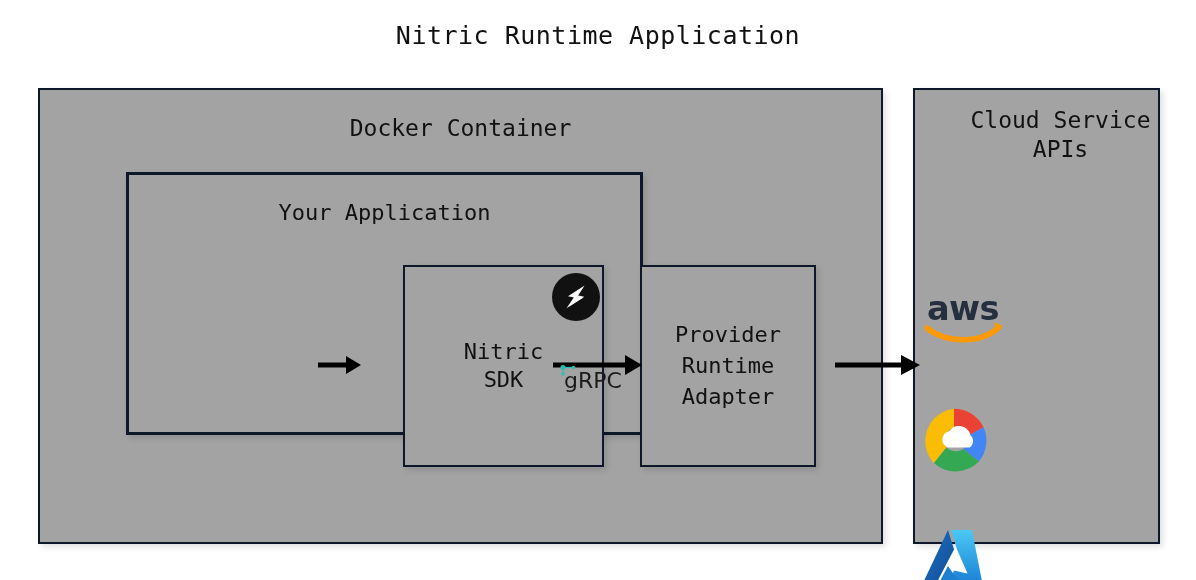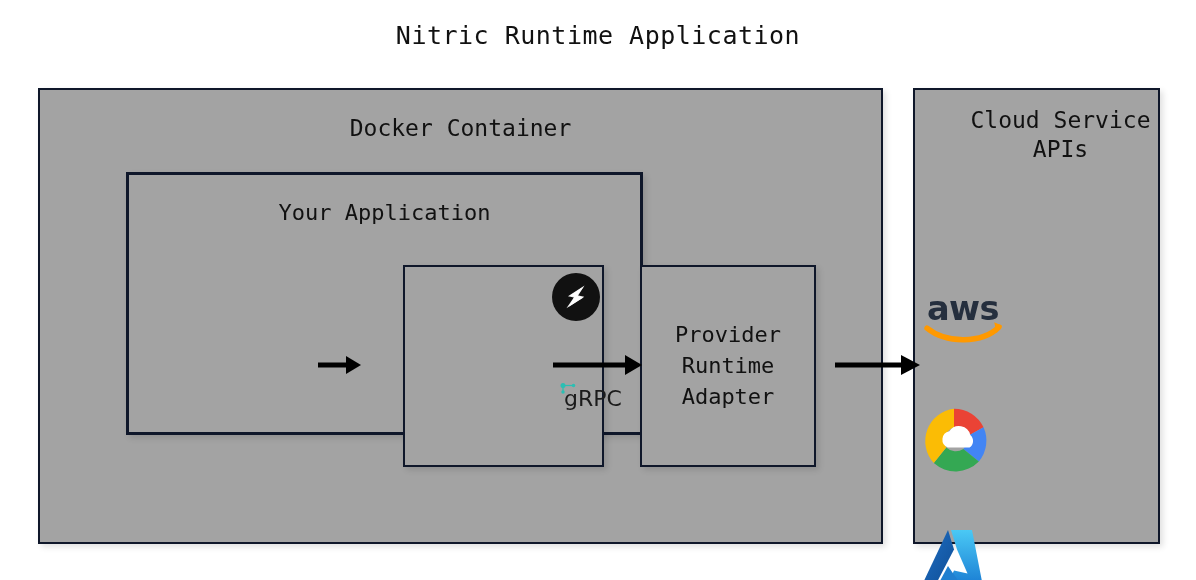--- a/index.html
+++ b/index.html
@@ -120,21 +120,21 @@
   #arrow-adapter-to-cloud {
     left: 835px;
     top: 353px;
     width: 86px;
   }
 
   
   #grpc-label-group {
     position: absolute;
     left: 560px;
-    top: 380px;
+    top: 362px;
     width: 80px;
     height: 36px;
     padding-left: 28px;
   }
   #grpc-logo-icon {
     position: absolute;
     left: 0px;
     top: 0px;
     width: 17px;
     height: 13px;
@@ -170,20 +170,22 @@
 <div class="box" id="docker-container">
 
   <div class="box-label" id="docker-container-label">Docker Container</div>
 
   <div class="box" id="your-application" style="left:42px; top:82px;">
 
     <div class="box-label" id="your-application-label">Your Application</div>
 
 
     <div class="box" style="left:274px; top:90px; width:201px; height:202px;">
+      <div class="box-label inner-label">Nitric
+SDK</div>
 
       <div id="nitric-logo">
         <svg viewBox="0 0 100 100" width="50" height="50">
           <circle cx="50" cy="50" r="48" fill="#111111"></circle>
           <path d="M62 24 L34 52 L46 52 L36 76 L66 46 L52 46 Z" fill="#f0f0f0" transform="rotate(12 50 50)"></path>
           <path d="M61 26 L37 50 L47 50 L40 72 L65 48 L53 48 Z" fill="#ffffff" opacity="0.9" transform="rotate(12 50 50)"></path>
         </svg>
       </div>
     </div>
   </div>

